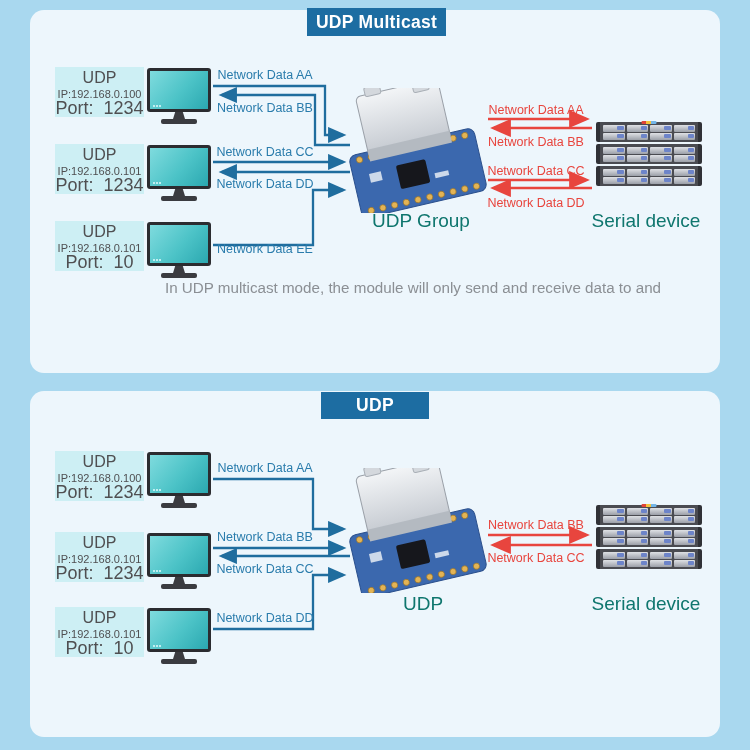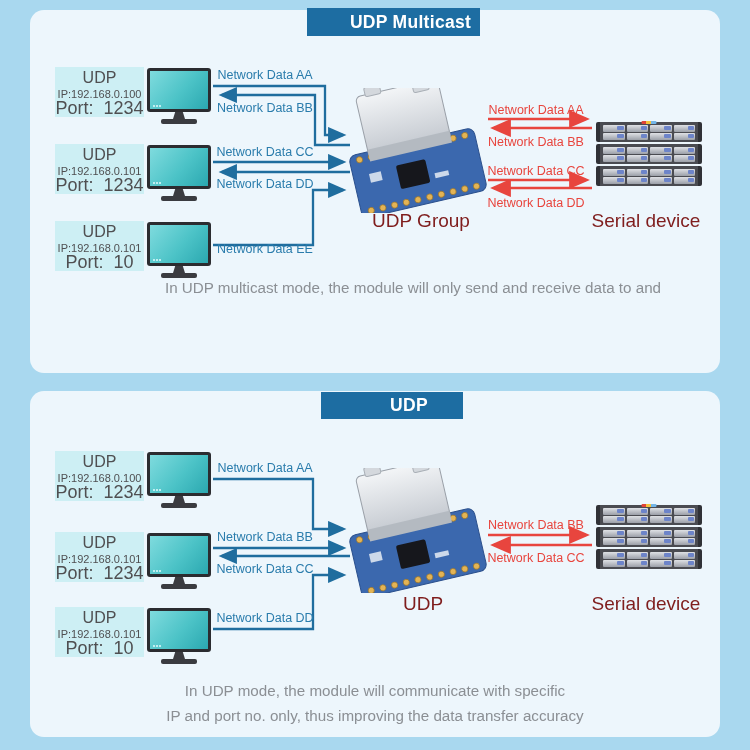--- a/index.html
+++ b/index.html
@@ -4,21 +4,21 @@
 <style>
   html,body{margin:0;padding:0;}
   body{font-family:"Liberation Sans",sans-serif;background:#a9d8ef;}
   .stage{position:relative;width:750px;height:750px;overflow:hidden;background:#a9d8ef;}
 
   .panelbg{position:absolute;left:30px;width:690px;background:#edf6fc;border-radius:14px;}
   .p1bg{top:10px;height:363px;}
   .p2bg{top:391px;height:346px;}
 
   .tbox{position:absolute;background:#1d6da2;color:#ffffff;display:flex;align-items:center;
-        justify-content:center;font-size:17.5px;font-weight:600;letter-spacing:.3px;padding-left:34px;}
+        justify-content:center;font-size:17.5px;font-weight:600;letter-spacing:.3px;}
   .t1{left:307px;top:8px;width:139px;height:28px;}
   .t2{left:321px;top:392px;width:108px;height:27px;}
 
   .wires{position:absolute;left:0;top:0;}
 
   .station{position:absolute;left:55px;width:160px;height:62px;}
   .infobox{position:absolute;left:0;top:0;width:89px;height:50px;background:#cdeff4;
            text-align:center;color:#4f4f51;}
   .infobox .l1{font-size:16px;line-height:18px;padding-top:2px;font-weight:500;}
   .infobox .l2{font-size:11px;line-height:14px;}
@@ -28,21 +28,21 @@
   .mscreen{width:100%;height:100%;background:linear-gradient(130deg,#7fdbde 0%,#4cc3c7 55%,#2ba8b0 100%);}
   .dots{position:absolute;left:6px;bottom:5px;width:2px;height:2px;background:#bfeef0;
         box-shadow:3px 0 #bfeef0,6px 0 #bfeef0;}
   .mneck{width:12px;height:7px;margin:0 auto;background:#3a3b40;clip-path:polygon(18% 0,82% 0,100% 100%,0 100%);}
   .mbase{width:36px;height:5px;margin:0 auto;background:#3a3b40;border-radius:2px;}
 
   .nlabel{position:absolute;transform:translate(-50%,-50%);white-space:nowrap;
           font-size:12.5px;font-weight:500;color:#2a7cac;}
   .rlabel{color:#e8453e;}
   .devlabel{position:absolute;transform:translate(-50%,-50%);white-space:nowrap;
-            font-size:19px;font-weight:500;color:#7f1d1d;}
+            font-size:19px;font-weight:500;color:#0f766e;}
 
   .module{position:absolute;}
 
   .serial{position:absolute;width:106px;}
   .srv{position:relative;height:20px;margin-bottom:2px;background:#4a4b51;border-radius:2px;
        border-left:4px solid #303136;border-right:4px solid #303136;padding:3px 3px 2px;
        box-sizing:border-box;display:grid;grid-template-columns:repeat(4,1fr);
        grid-template-rows:1fr 1fr;gap:1px 2px;}
   .srv i{display:block;background:linear-gradient(180deg,#dfe1e5,#9b9fa8);border-radius:1px;position:relative;}
   .srv i::after{content:"";position:absolute;right:1px;top:20%;width:28%;height:55%;
@@ -365,18 +365,14 @@
         <i></i>
         <i></i>
         <i></i>
         <i></i>
         <i></i>
         <i></i>
       </div>
   </div>
   <div class="devlabel" style="left:646px;top:604px">Serial device</div>
 
-  <div class="cap cap2">
-    <div>In UDP mode, the module will communicate with specific</div>
-    <div>IP and port no. only, thus improving the data transfer accuracy</div>
-  </div>
 
 </div>
 
 </body></html>

